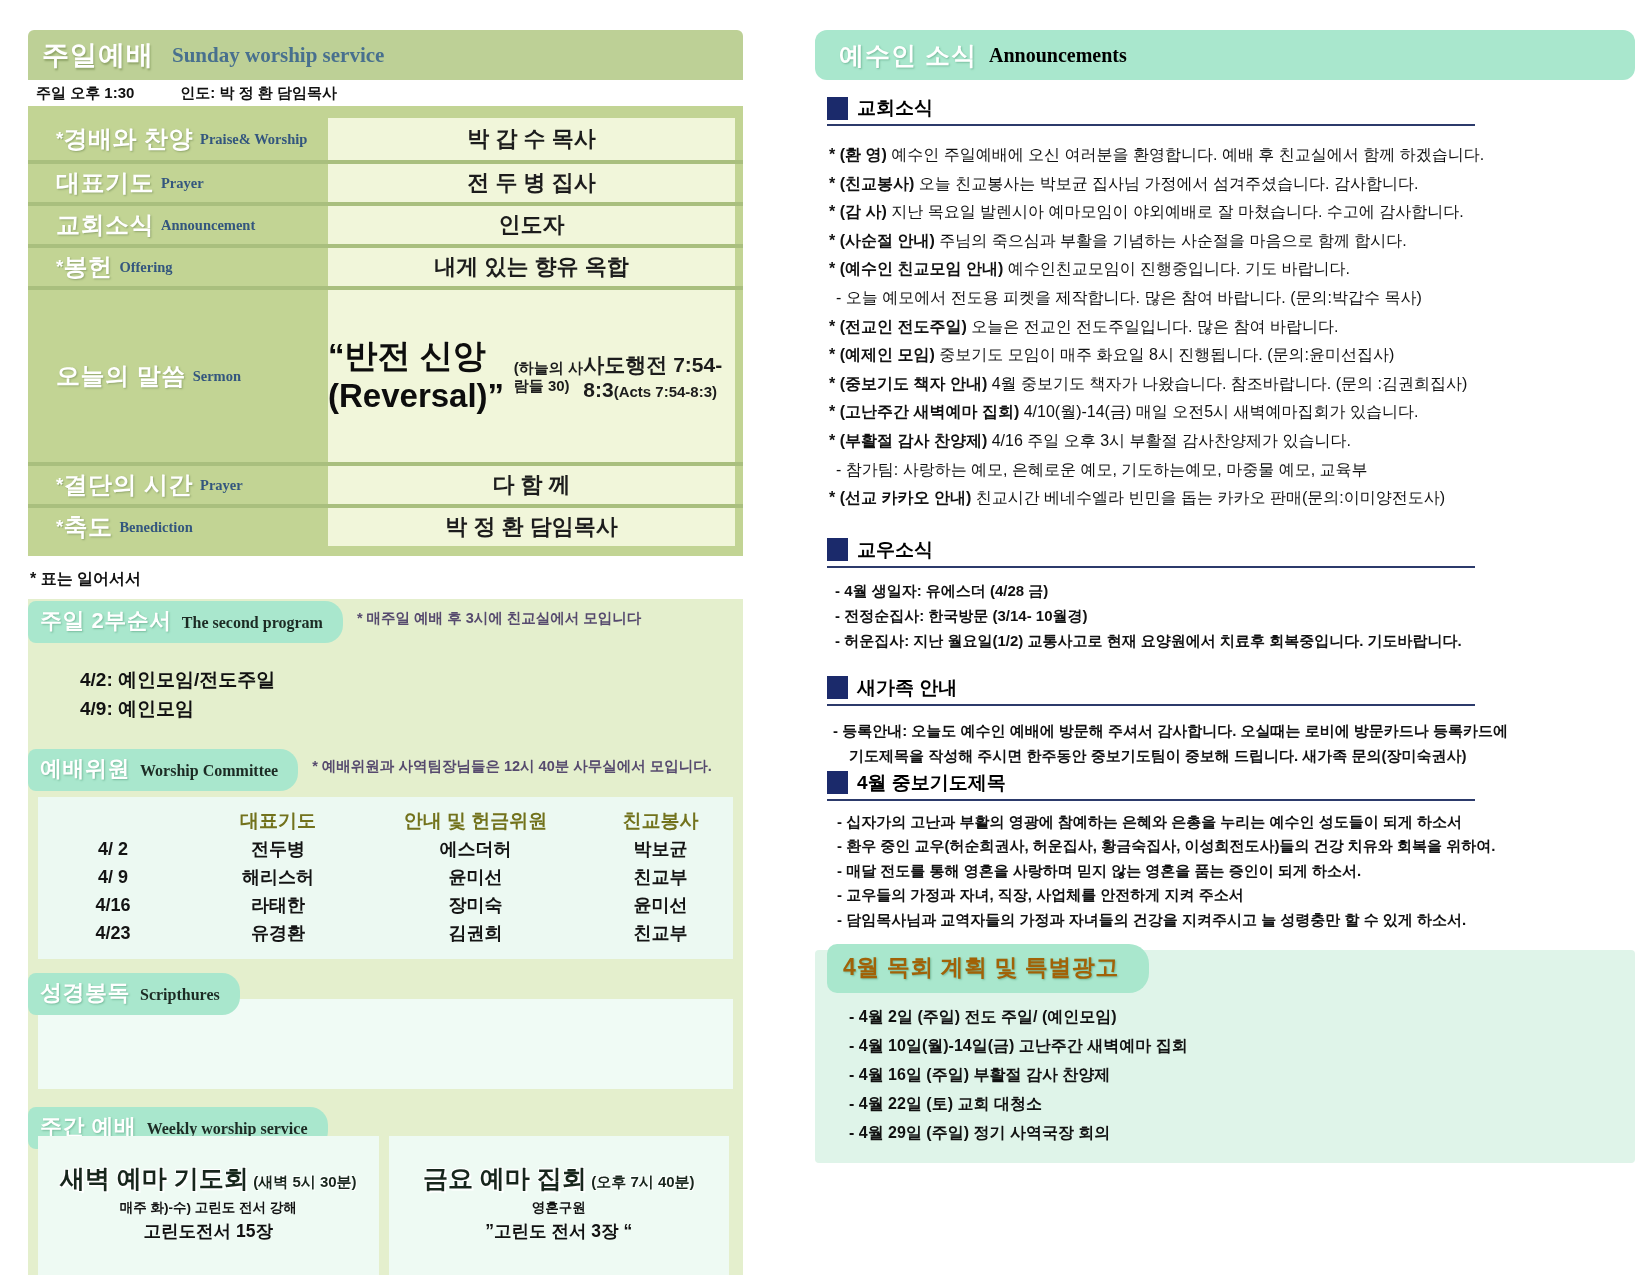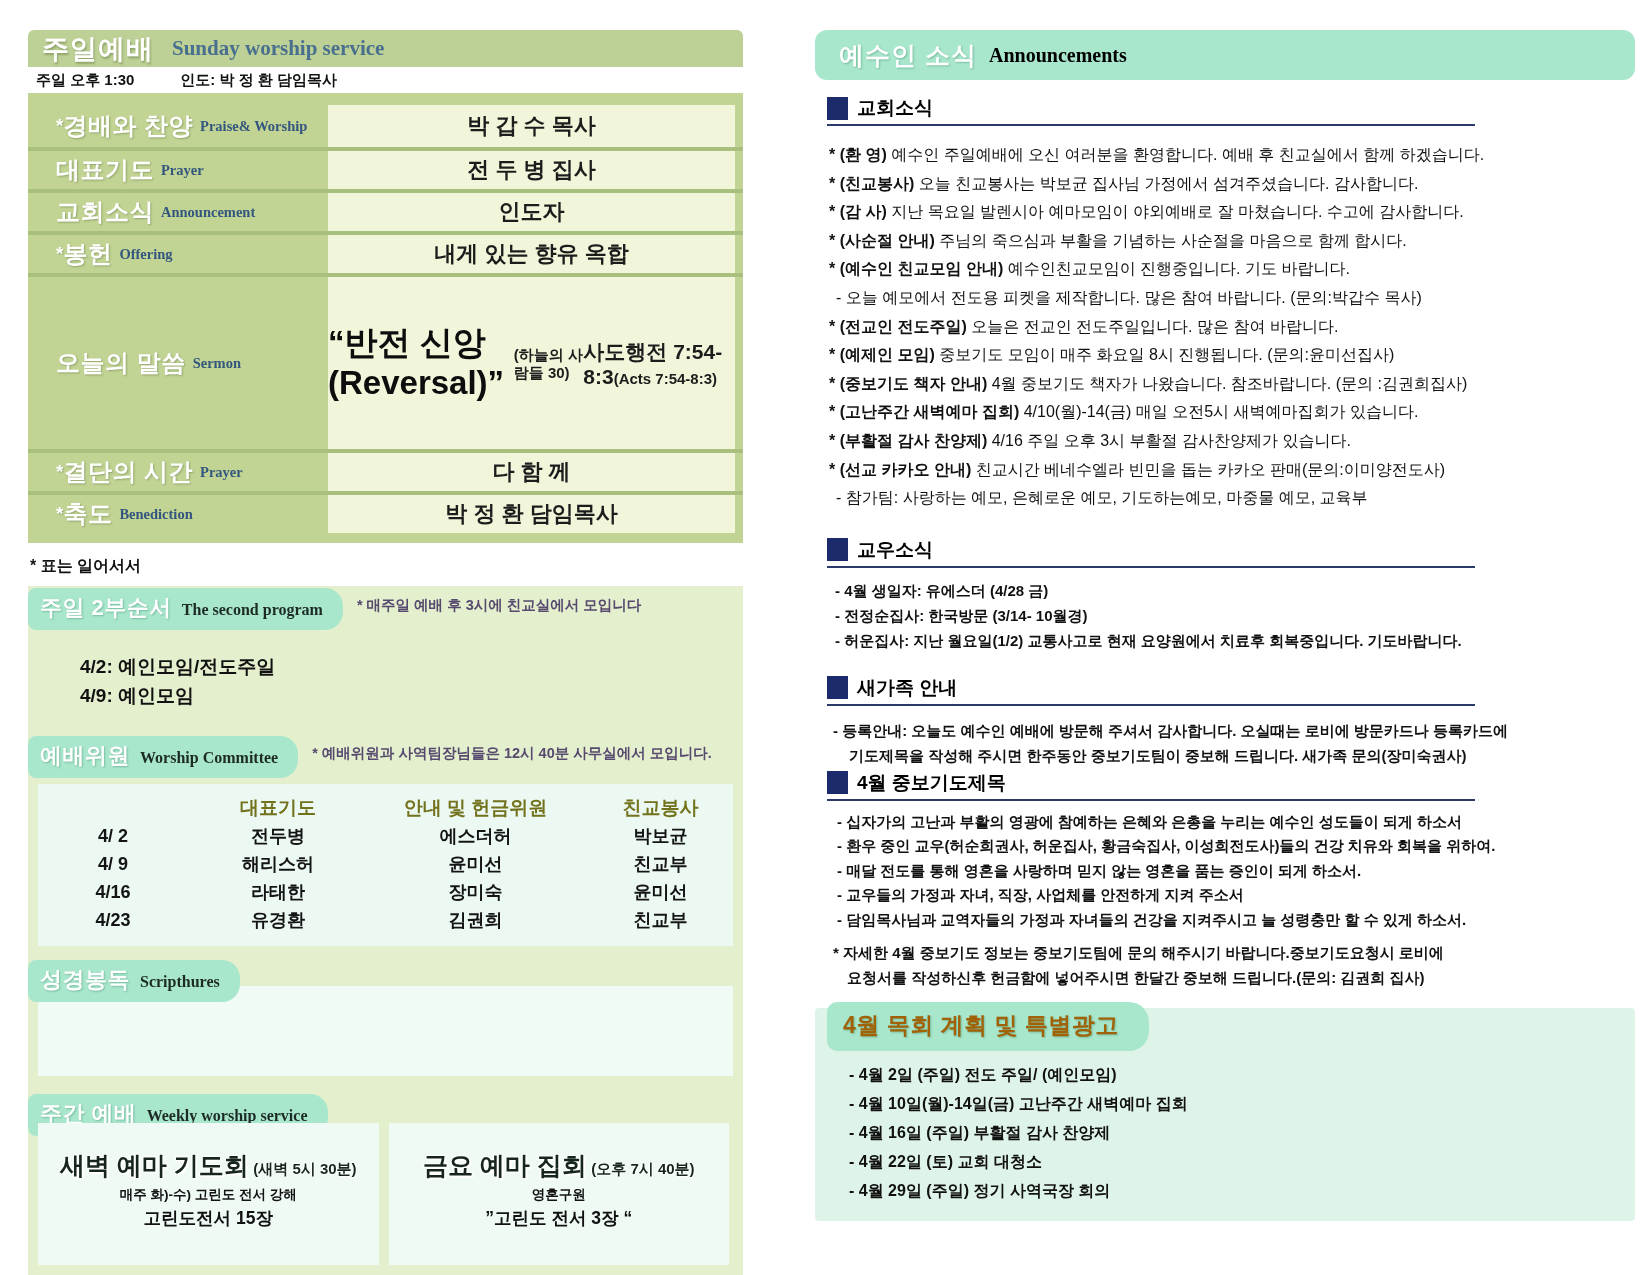--- a/index.html
+++ b/index.html
@@ -3,21 +3,21 @@
 <meta charset="utf-8">
 <style>
   * { margin:0; padding:0; box-sizing:border-box; }
   body { background:#fff; }
   .page { position:relative; width:1650px; height:1275px; background:#ffffff; overflow:hidden;
           font-family:"Liberation Sans", sans-serif; color:#111; }
 
   
   .left-col { position:absolute; left:28px; top:30px; width:715px; }
 
-  .band { height:37px; background:#bdd096; border-radius:6px 6px 0 0; display:flex; align-items:center; padding-left:14px; }
+  .band { height:50px; background:#bdd096; border-radius:6px 6px 0 0; display:flex; align-items:center; padding-left:14px; }
   .band-ko { font-size:27px; font-weight:800; color:#fff; text-shadow:1px 2px 2px #8fa468; letter-spacing:1px; }
   .band-en { font-size:21px; font-weight:700; color:#48708e; font-family:"Liberation Serif", serif; margin-left:18px; }
 
   .schedule-line { display:flex; gap:46px; padding:4px 0 3px 8px; font-size:15px; font-weight:700; background:#fff; }
 
   .order-table { background:#c2d494; padding:12px 0 10px 0; }
   .order-row { display:flex; align-items:stretch; height:42px; border-top:4px solid #a9bf7e; }
   .order-row:first-child { border-top:none; }
   .order-row.sermon { height:176px; }
   .o-label { width:300px; display:flex; align-items:center; padding-left:28px; }
@@ -309,22 +309,22 @@
         <div class="r-line"><b>* (친교봉사)</b><span> 오늘 친교봉사는  박보균 집사님 가정에서 섬겨주셨습니다. 감사합니다.</span></div>
         <div class="r-line"><b>* (감 사)</b><span> 지난 목요일 발렌시아 예마모임이 야외예배로 잘 마쳤습니다. 수고에 감사합니다.</span></div>
         <div class="r-line"><b>* (사순절 안내)</b><span> 주님의 죽으심과 부활을 기념하는 사순절을 마음으로 함께 합시다.</span></div>
         <div class="r-line"><b>* (예수인 친교모임 안내)</b><span> 예수인친교모임이 진행중입니다. 기도 바랍니다.</span></div>
         <div class="r-line ind"><span>- 오늘 예모에서 전도용 피켓을 제작합니다. 많은 참여 바랍니다. (문의:박갑수 목사)</span></div>
         <div class="r-line"><b>* (전교인 전도주일)</b><span> 오늘은 전교인 전도주일입니다. 많은 참여 바랍니다.</span></div>
         <div class="r-line"><b>* (예제인 모임)</b><span> 중보기도 모임이 매주 화요일 8시 진행됩니다. (문의:윤미선집사)</span></div>
         <div class="r-line"><b>* (중보기도 책자 안내)</b><span> 4월 중보기도 책자가 나왔습니다. 참조바랍니다. (문의 :김권희집사)</span></div>
         <div class="r-line"><b>* (고난주간 새벽예마 집회)</b><span> 4/10(월)-14(금) 매일 오전5시 새벽예마집회가 있습니다.</span></div>
         <div class="r-line"><b>* (부활절 감사 찬양제)</b><span> 4/16 주일 오후 3시 부활절 감사찬양제가 있습니다.</span></div>
+        <div class="r-line ind"><span>- 참가팀: 사랑하는 예모, 은혜로운 예모, 기도하는예모, 마중물 예모, 교육부</span></div>
         <div class="r-line"><b>* (선교 카카오 안내)</b><span> 친교시간 베네수엘라 빈민을 돕는 카카오 판매(문의:이미양전도사)</span></div>
-        <div class="r-line ind"><span>- 참가팀: 사랑하는 예모, 은혜로운 예모, 기도하는예모, 마중물 예모, 교육부</span></div>
       </div>
 
     <div class="r-sec-h mn-h">
       <span class="r-sq"></span>
       <span class="r-sec-title">교우소식</span>
     </div>
     <div class="mn-list">
         <div class="r-line2">- 4월 생일자: 유에스더 (4/28 금)</div>
         <div class="r-line2">- 전정순집사: 한국방문 (3/14- 10월경)</div>
         <div class="r-line2">- 허운집사: 지난 월요일(1/2) 교통사고로 현재 요양원에서 치료후 회복중입니다. 기도바랍니다.</div>
@@ -342,24 +342,20 @@
     <div class="r-sec-h pr-h">
       <span class="r-sq"></span>
       <span class="r-sec-title">4월 중보기도제목</span>
     </div>
     <div class="pr-list">
         <div class="r-line2">- 십자가의 고난과 부활의 영광에 참예하는 은혜와 은총을 누리는 예수인 성도들이 되게 하소서</div>
         <div class="r-line2">- 환우 중인 교우(허순희권사, 허운집사, 황금숙집사, 이성희전도사)들의 건강 치유와 회복을 위하여.</div>
         <div class="r-line2">- 매달 전도를 통해 영혼을 사랑하며 믿지 않는 영혼을 품는 증인이 되게 하소서.</div>
         <div class="r-line2">- 교우들의 가정과 자녀, 직장, 사업체를 안전하게 지켜 주소서</div>
         <div class="r-line2">- 담임목사님과 교역자들의 가정과 자녀들의 건강을 지켜주시고 늘 성령충만 할 수 있게 하소서.</div>
-      </div>
-    <div class="pr-note">
-        <div class="r-line2"><span>* 자세한 4월 중보기도 정보는 중보기도팀에 문의 해주시기 바랍니다.중보기도요청시 로비에</span></div>
-        <div class="r-line2 ind"><span>요청서를 작성하신후 헌금함에 넣어주시면 한달간 중보해 드립니다.(문의: 김권희 집사)</span></div>
       </div>
 
     <div class="ap-block">
       <div class="ap-pill">4월 목회 계획 및 특별광고</div>
       <div class="ap-panel">
           <div class="r-line2">- 4월 2일 (주일) 전도 주일/ (예인모임)</div>
           <div class="r-line2">- 4월 10일(월)-14일(금) 고난주간 새벽예마 집회</div>
           <div class="r-line2">- 4월 16일 (주일) 부활절 감사 찬양제</div>
           <div class="r-line2">- 4월 22일 (토) 교회 대청소</div>
           <div class="r-line2">- 4월 29일 (주일) 정기 사역국장 회의</div>

